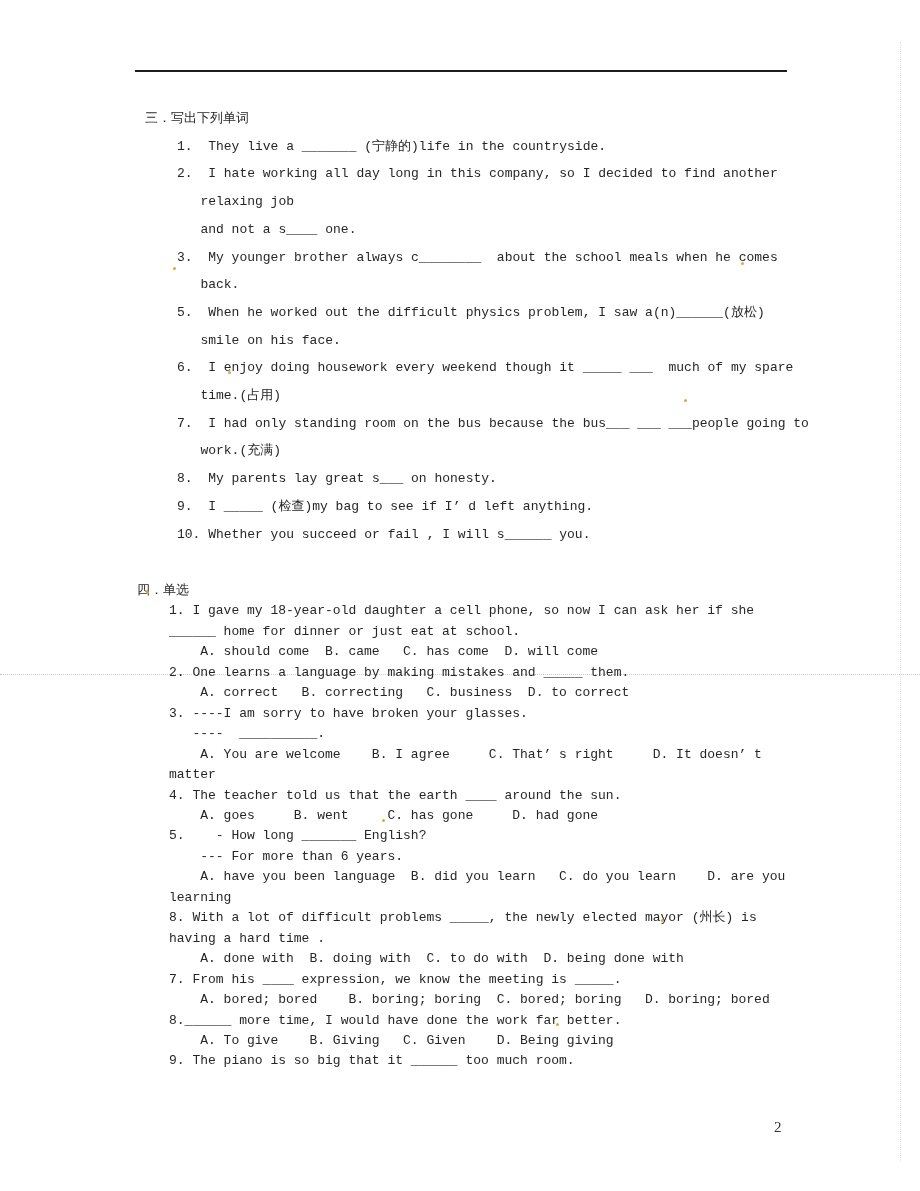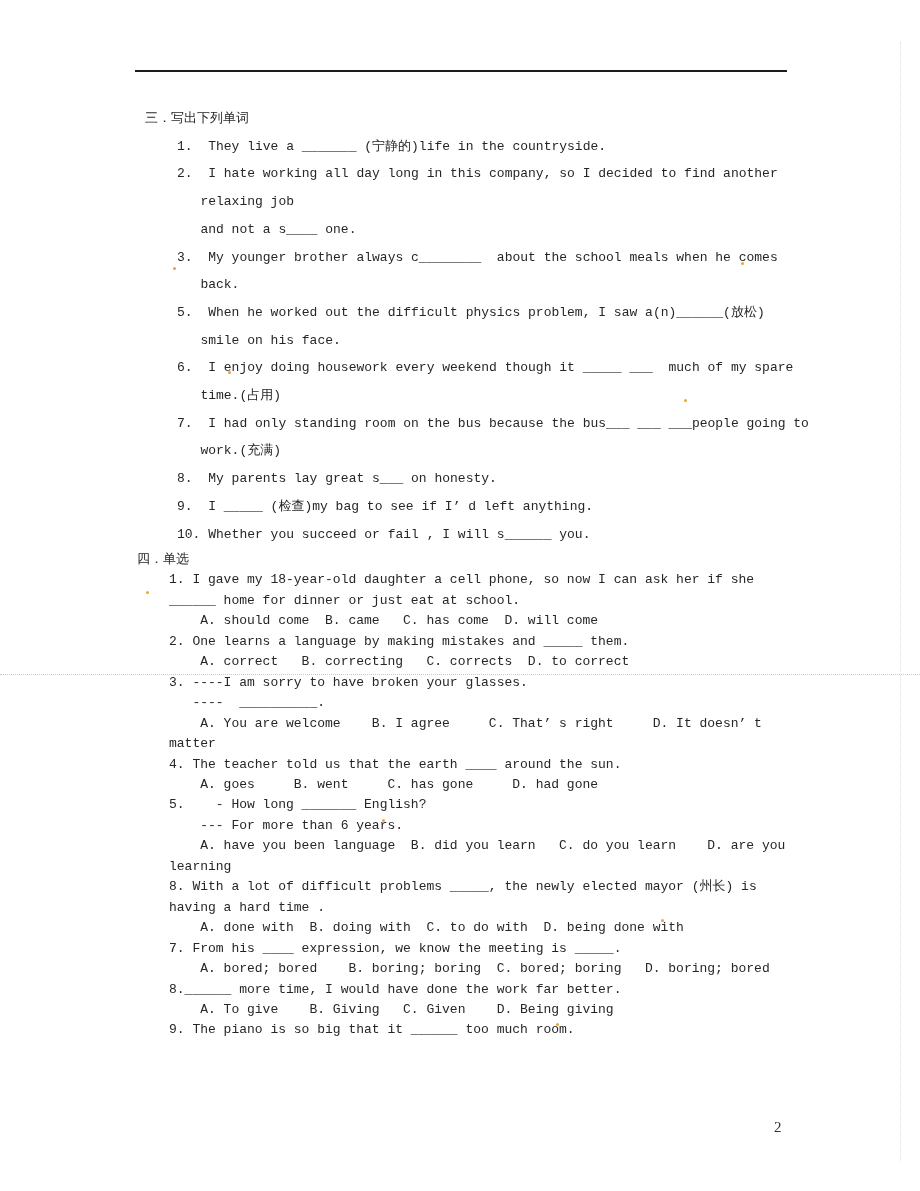--- a/index.html
+++ b/index.html
@@ -19,21 +19,21 @@
   .dotted-h {
     position:absolute; left:0; top:674px; width:920px; height:0;
     border-top:1px dotted #c9c9c9;
   }
   .dotted-v {
     position:absolute; left:900px; top:42px; height:1120px; width:0;
     border-left:1px dotted #dde2d8;
   }
   .sec { position:absolute; font-size:13px; }
   .sec3 { left:145px; top:105px; line-height:27.7px; }
-  .sec4 { left:137px; top:550px; line-height:20.45px; }
+  .sec4 { left:137px; top:581px; line-height:20.45px; }
   .ln { white-space:pre;margin-left:32px; }
   .sec-title { white-space:pre; }
   .page-num {
     position:absolute; left:774px; top:1119px;
     font-family:"Liberation Serif","DejaVu Serif",serif;
     font-size:15px; color:#333333;
   }
   .adot {
     position:absolute; width:3px; height:3px; border-radius:50%;
     background:#e8a33d;
@@ -66,21 +66,21 @@
     <div class="ln">9.  I _____ (检查)my bag to see if I’ d left anything.</div>
     <div class="ln">10. Whether you succeed or fail , I will s______ you.</div>
   </div>
 
   <div class="sec sec4">
     <div class="sec-title">四．单选</div>
     <div class="ln">1. I gave my 18-year-old daughter a cell phone, so now I can ask her if she</div>
     <div class="ln">______ home for dinner or just eat at school.</div>
     <div class="ln">    A. should come  B. came   C. has come  D. will come</div>
     <div class="ln">2. One learns a language by making mistakes and _____ them.</div>
-    <div class="ln">    A. correct   B. correcting   C. corrects  D. to correct</div>
+    <div class="ln">    A. correct   B. correcting   C. business  D. to correct</div>
     <div class="ln">3. ----I am sorry to have broken your glasses.</div>
     <div class="ln">   ----  __________.</div>
     <div class="ln">    A. You are welcome    B. I agree     C. That’ s right     D. It doesn’ t</div>
     <div class="ln">matter</div>
     <div class="ln">4. The teacher told us that the earth ____ around the sun.</div>
     <div class="ln">    A. goes     B. went     C. has gone     D. had gone</div>
     <div class="ln">5.    - How long _______ English?</div>
     <div class="ln">    --- For more than 6 years.</div>
     <div class="ln">    A. have you been language  B. did you learn   C. do you learn    D. are you</div>
     <div class="ln">learning</div>

